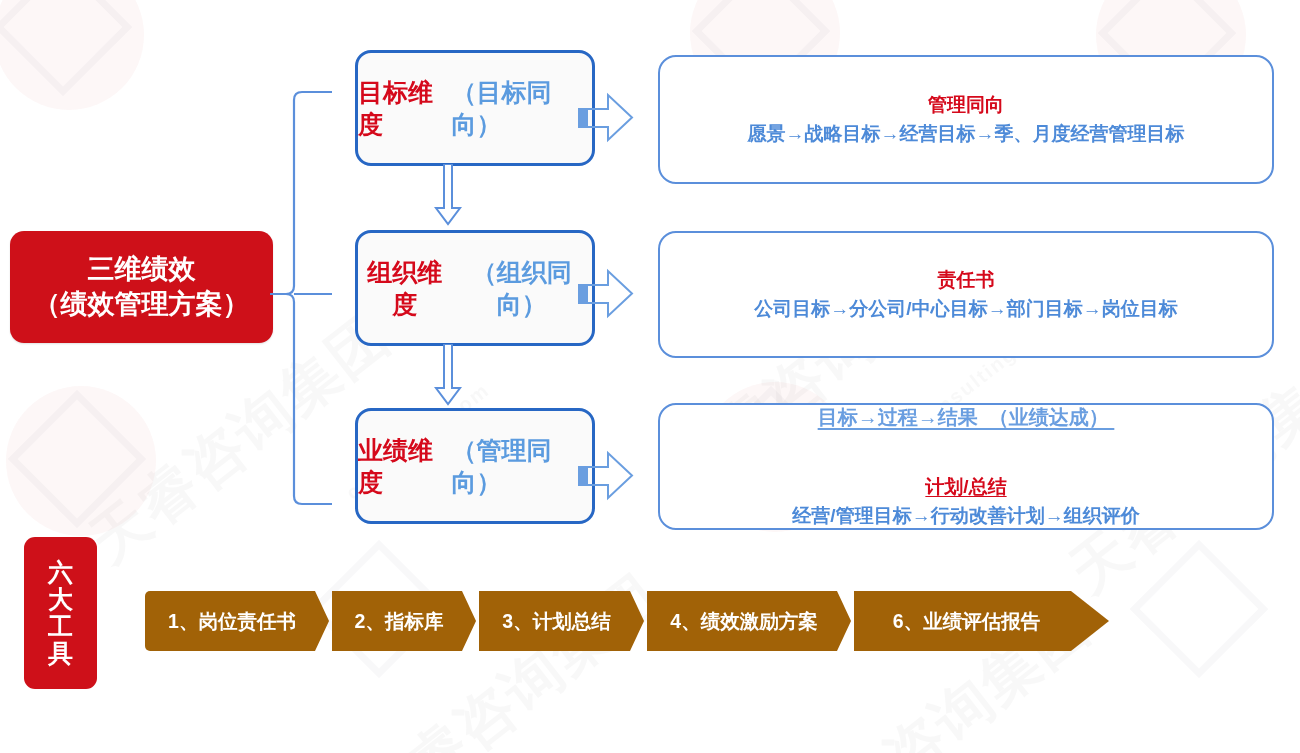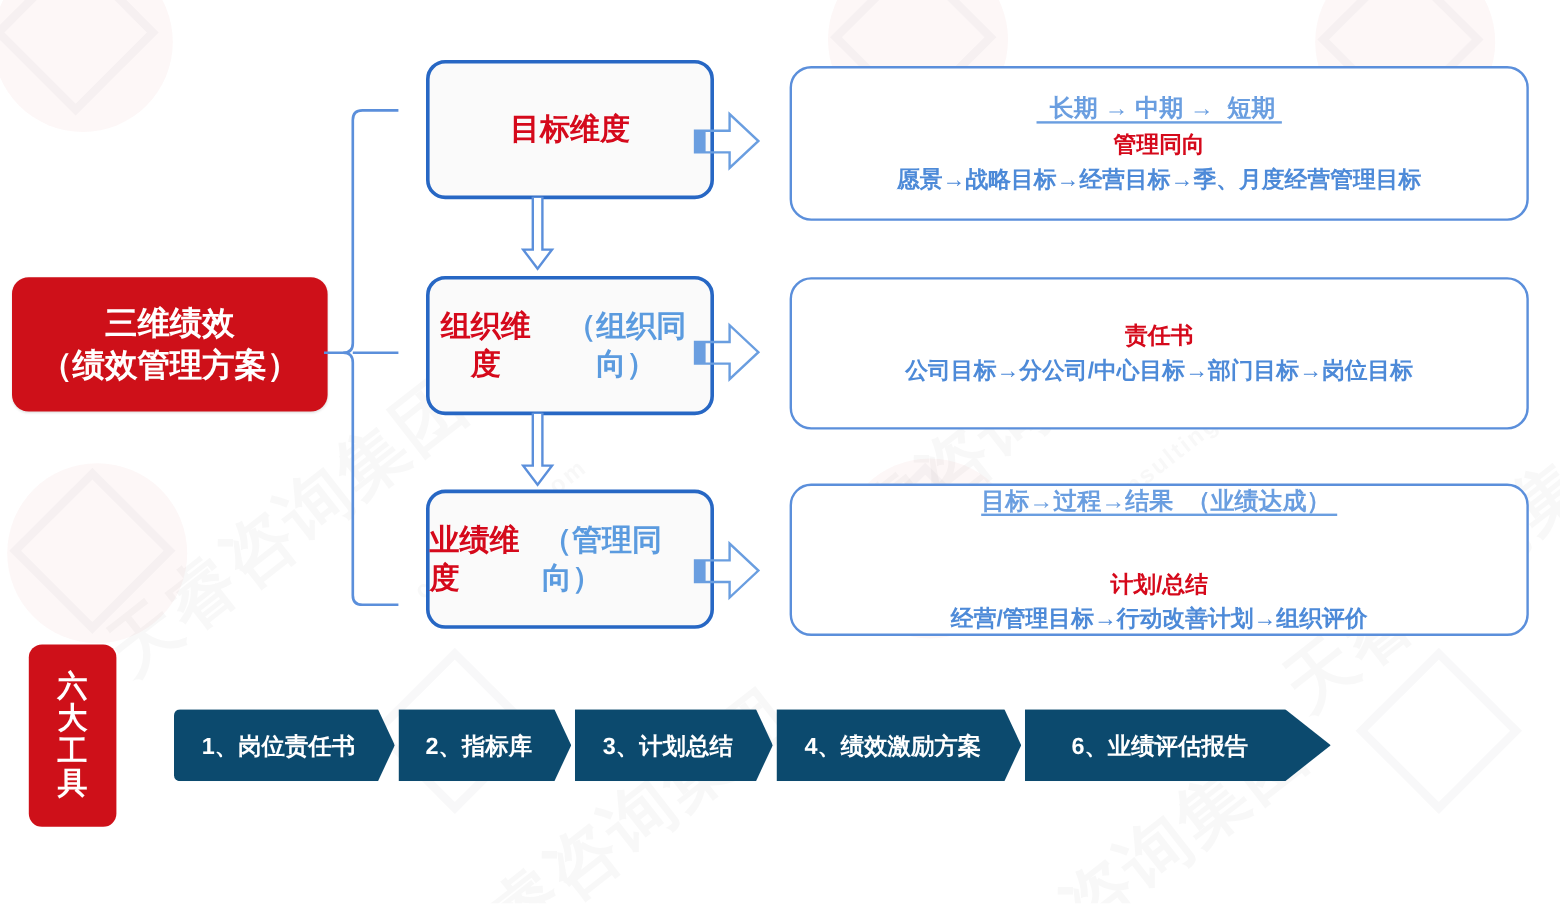--- a/index.html
+++ b/index.html
@@ -149,20 +149,21 @@
     margin-bottom: 4px;
     white-space: pre;
   }
   .detail-box .d-mid {
     color: #d5091b;
     font-weight: 700;
     font-size: 19px;
     margin-bottom: 3px;
   }
   .detail-box .d-mid.underlined {
+    text-decoration: underline;
     text-underline-offset: 3px;
     margin-top: 39px;
   }
   .detail-box .d-body {
     color: #4d8ad8;
     font-weight: 700;
     font-size: 19px;
   }
 
   
@@ -187,21 +188,21 @@
   
   #tools-strip {
     position: absolute;
     left: 145px;
     top: 591px;
     height: 60px;
     display: flex;
     align-items: stretch;
   }
   .tool-seg {
-    background: #0c4a6e;
+    background: #a16207;
     color: #ffffff;
     font-weight: 700;
     font-size: 19.5px;
     display: flex;
     align-items: center;
     justify-content: center;
     height: 60px;
     margin-right: 3px;
     position: relative;
   }
@@ -249,20 +250,21 @@
   </div>
 
   <svg class="bracket" viewBox="0 0 65 420" xmlns="http://www.w3.org/2000/svg">
     <path d="M 62 4 L 32 4 Q 24 4 24 12 L 24 198 Q 24 206 16 206 L 0 206" fill="none" stroke="#5b8fdb" stroke-width="2.2"></path>
     <path d="M 62 416 L 32 416 Q 24 416 24 408 L 24 214 Q 24 206 16 206" fill="none" stroke="#5b8fdb" stroke-width="2.2"></path>
     <path d="M 62 206 L 24 206" fill="none" stroke="#5b8fdb" stroke-width="2.2"></path>
   </svg>
 
   <div class="dim-box" id="dim-1">
     <span class="t1">目标维度</span>
+    <span class="t2">（目标同向）</span>
   </div>
   <div class="dim-box" id="dim-2">
     <span class="t1">组织维度</span>
     <span class="t2">（组织同向）</span>
   </div>
   <div class="dim-box" id="dim-3">
     <span class="t1">业绩维度</span>
     <span class="t2">（管理同向）</span>
   </div>
 
@@ -280,21 +282,20 @@
   <svg class="block-arrow" id="barrow-2" viewBox="0 0 56 55" xmlns="http://www.w3.org/2000/svg">
     <rect x="1" y="19" width="9" height="18" fill="#6a9ee0"></rect>
     <path d="M 1 19 L 30 19 L 30 5 L 54 27.5 L 30 50 L 30 37 L 1 37 Z" fill="none" stroke="#6a9ee0" stroke-width="2"></path>
   </svg>
   <svg class="block-arrow" id="barrow-3" viewBox="0 0 56 55" xmlns="http://www.w3.org/2000/svg">
     <rect x="1" y="19" width="9" height="18" fill="#6a9ee0"></rect>
     <path d="M 1 19 L 30 19 L 30 5 L 54 27.5 L 30 50 L 30 37 L 1 37 Z" fill="none" stroke="#6a9ee0" stroke-width="2"></path>
   </svg>
 
   <div class="detail-box" id="detail-1">
-    <span class="d-head">  长期 → 中期 →  短期 </span>
     <span class="d-mid">管理同向</span>
     <span class="d-body">愿景→战略目标→经营目标→季、月度经营管理目标</span>
   </div>
   <div class="detail-box" id="detail-2">
     <span class="d-mid">责任书</span>
     <span class="d-body">公司目标→分公司/中心目标→部门目标→岗位目标</span>
   </div>
   <div class="detail-box" id="detail-3">
     <span class="d-head">目标→过程→结果  （业绩达成） </span>
     <span class="d-mid underlined">计划/总结</span>

